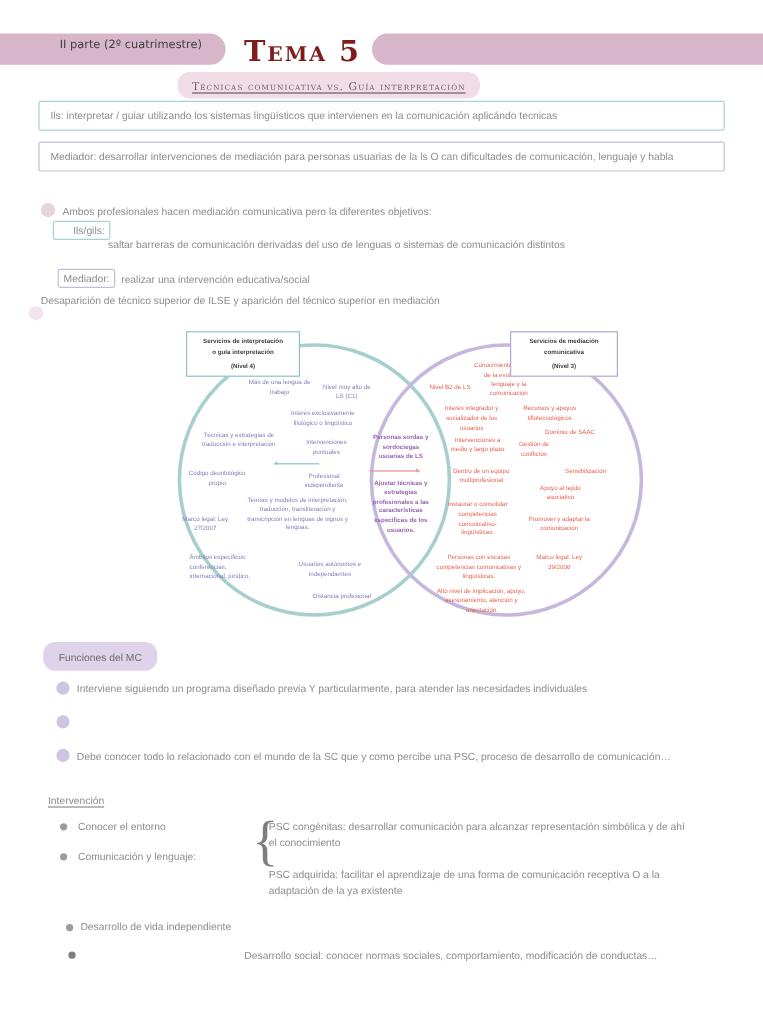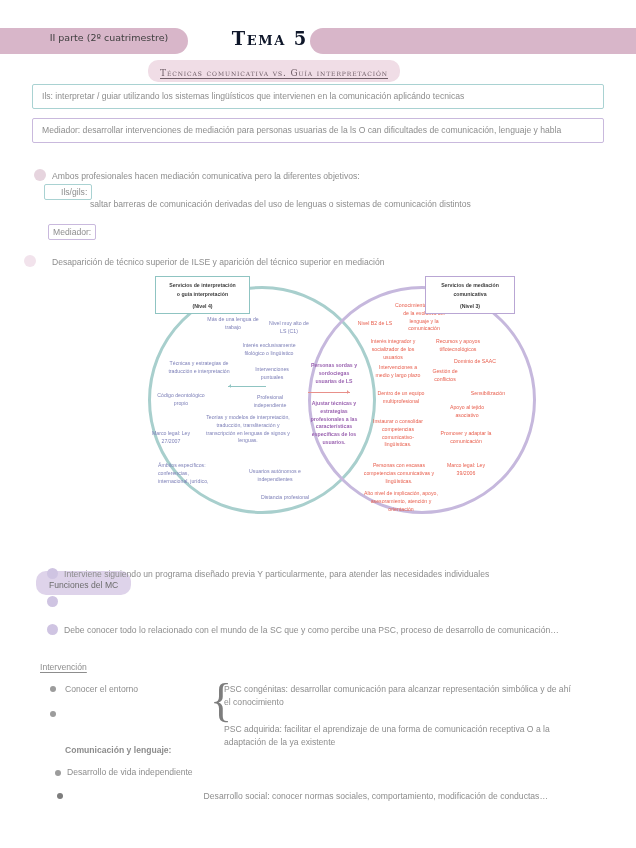--- a/index.html
+++ b/index.html
@@ -11,22 +11,22 @@
   .page{position:relative;width:636px;height:848px;}
 
   
   .hdr{position:absolute;left:0;top:28px;width:636px;height:26px;}
   .hdr-bar-l{position:absolute;left:-10px;top:0;width:198px;height:26px;
     background:#d8b6c9;border-radius:0 14px 14px 0;}
   .hdr-bar-r{position:absolute;left:310px;top:0;width:336px;height:26px;
     background:#d8b6c9;border-radius:14px 0 0 14px;}
   .hdr-sub{position:absolute;left:34px;top:4px;width:150px;text-align:center;
     font-size:9.5px;color:#3e3e3e;font-family:"DejaVu Sans", sans-serif;}
-  .hdr-title{position:absolute;left:196px;top:0px;width:112px;text-align:right;
-    font-size:18px;letter-spacing:1.6px;color:#0f172a;
+  .hdr-title{position:absolute;left:196px;top:0px;width:112px;text-align:center;
+    font-size:24px;letter-spacing:1.6px;color:#7f1d1d;
     font-family:"DejaVu Serif", serif;font-variant:small-caps;font-weight:600;}
 
   
   .subpill{position:absolute;left:148px;top:60px;padding:2px 12px;
     background:#f0dde6;border-radius:10px;}
   .subpill span{font-size:9px;letter-spacing:.9px;color:#6e5d66;
     font-family:"DejaVu Serif", serif;font-variant:small-caps;
     text-decoration:underline;text-underline-offset:2px;}
 
   
@@ -62,21 +62,21 @@
   .arrow{position:absolute;height:1px;z-index:2;}
   .arr-l{left:88px;top:114px;width:38px;background:#8fc4c2;}
   .arr-r{left:168px;top:120px;width:42px;background:#e8908a;}
   .arr-l:after{content:"";position:absolute;left:-1px;top:-2px;
     border:2.5px solid transparent;border-right-color:#8fc4c2;}
   .arr-r:after{content:"";position:absolute;right:-1px;top:-2px;
     border:2.5px solid transparent;border-left-color:#e8908a;}
 
   
   .funpill{position:absolute;left:36px;top:535px;padding:3px 13px;
-    background:#ded3ea;border-radius:10px;margin-top:36px;}
+    background:#ded3ea;border-radius:10px;}
   .funpill span{font-size:8.6px;color:#6d6d6d;}
 
   
   .bul{position:absolute;width:11px;height:11px;border-radius:50%;
     background:#cfc4e2;}
   .bul-s{position:absolute;width:6px;height:6px;border-radius:50%;
     background:#9c9c9c;}
   .uline{position:absolute;font-size:8.6px;color:#8d8d8d;
     text-decoration:underline;text-underline-offset:2px;text-align:right;}
   .brace{position:absolute;left:210px;top:678px;font-size:46px;
@@ -102,23 +102,24 @@
   <div class="box teal box1">Ils: interpretar / guiar utilizando los sistemas lingüísticos que intervienen en la comunicación aplicándo tecnicas</div>
   <div class="box lilac box2">Mediador: desarrollar intervenciones de mediación para personas usuarias de la ls O can dificultades de comunicación, lenguaje y habla</div>
 
   <div class="dot" style="left:34px;top:169px;width:12px;height:12px;background:#e6d4de;"></div>
   <div class="line" style="left:52px;top:170px;width:520px;">Ambos profesionales hacen mediación comunicativa pero la diferentes objetivos:</div>
 
   <div class="minibox mb-teal" style="left:44px;top:184px;padding-left:16px;">Ils/gils:</div>
   <div class="line" style="left:90px;top:198px;width:500px;">saltar barreras de comunicación derivadas del uso de lenguas o sistemas de comunicación distintos</div>
 
   <div class="minibox mb-lilac" style="left:48px;top:224px;">Mediador:</div>
+  <div class="line" style="left:101px;top:227px;width:400px;">realizar una intervención educativa/social</div>
 
   <div class="dot" style="left:24px;top:255px;width:12px;height:12px;background:#f2e3ec;"></div>
-  <div class="line" style="left:34px;top:256px;width:520px;margin-left:18px;">Desaparición de técnico superior de ILSE y aparición del técnico superior en mediación</div>
+  <div class="line" style="left:34px;top:244px;width:520px;">Desaparición de técnico superior de ILSE y aparición del técnico superior en mediación</div>
 
   <div class="venn">
     <div class="circ circ-l"></div>
     <div class="circ circ-r"></div>
 
     <div class="lbl-box lbl-l">
       <div>Servicios de interpretación</div>
       <div>o guía interpretación</div>
       <div style="margin-top:3px;">(Nivel 4)</div>
     </div>
@@ -175,21 +176,21 @@
 
   <div class="bul" style="left:47px;top:624px;"></div>
   <div class="line" style="left:64px;top:624px;width:520px;">Debe conocer todo lo relacionado con el mundo de la SC que y como percibe una PSC, proceso de desarrollo de comunicación…</div>
 
   <div class="uline" style="left:40px;top:662px;">Intervención</div>
 
   <div class="bul-s" style="left:50px;top:686px;"></div>
   <div class="line" style="left:65px;top:683px;width:140px;">Conocer el entorno</div>
 
   <div class="bul-s" style="left:50px;top:711px;"></div>
-  <div class="line" style="left:65px;top:744px;width:150px;font-weight:bold;">Comunicación y lenguaje:</div>
+  <div class="line" style="left:65px;top:708px;width:150px;">Comunicación y lenguaje:</div>
 
   <div class="brace">{</div>
 
   <div class="line" style="left:224px;top:683px;width:350px;">PSC congénitas: desarrollar comunicación para alcanzar representación simbólica y de ahí el conocimiento</div>
   <div class="line" style="left:224px;top:723px;width:350px;">PSC adquirida: facilitar el aprendizaje de una forma de comunicación receptiva O a la adaptación de la ya existente</div>
 
   <div class="bul-s" style="left:55px;top:770px;"></div>
   <div class="line" style="left:67px;top:766px;width:250px;">Desarrollo de vida independiente</div>
 
   <div class="bul-s" style="left:57px;top:793px;background:#7d7d7d;"></div>

